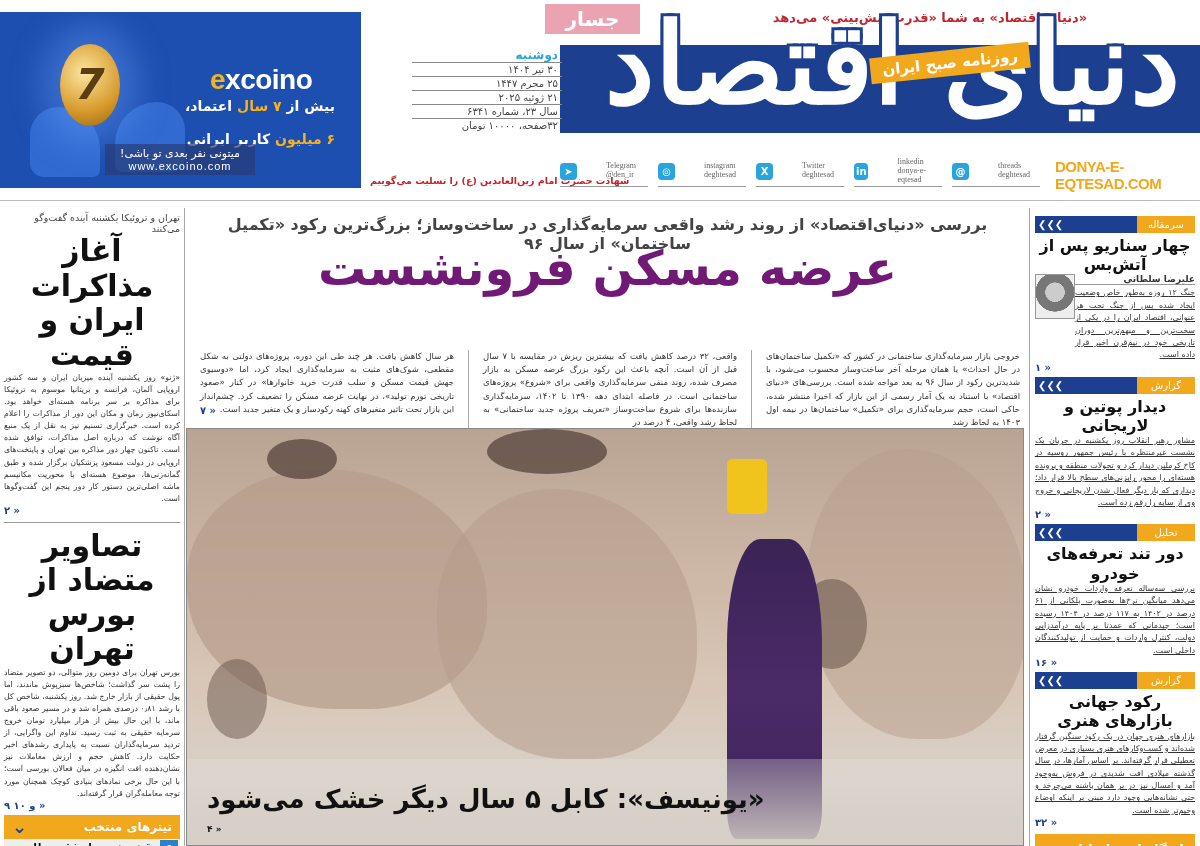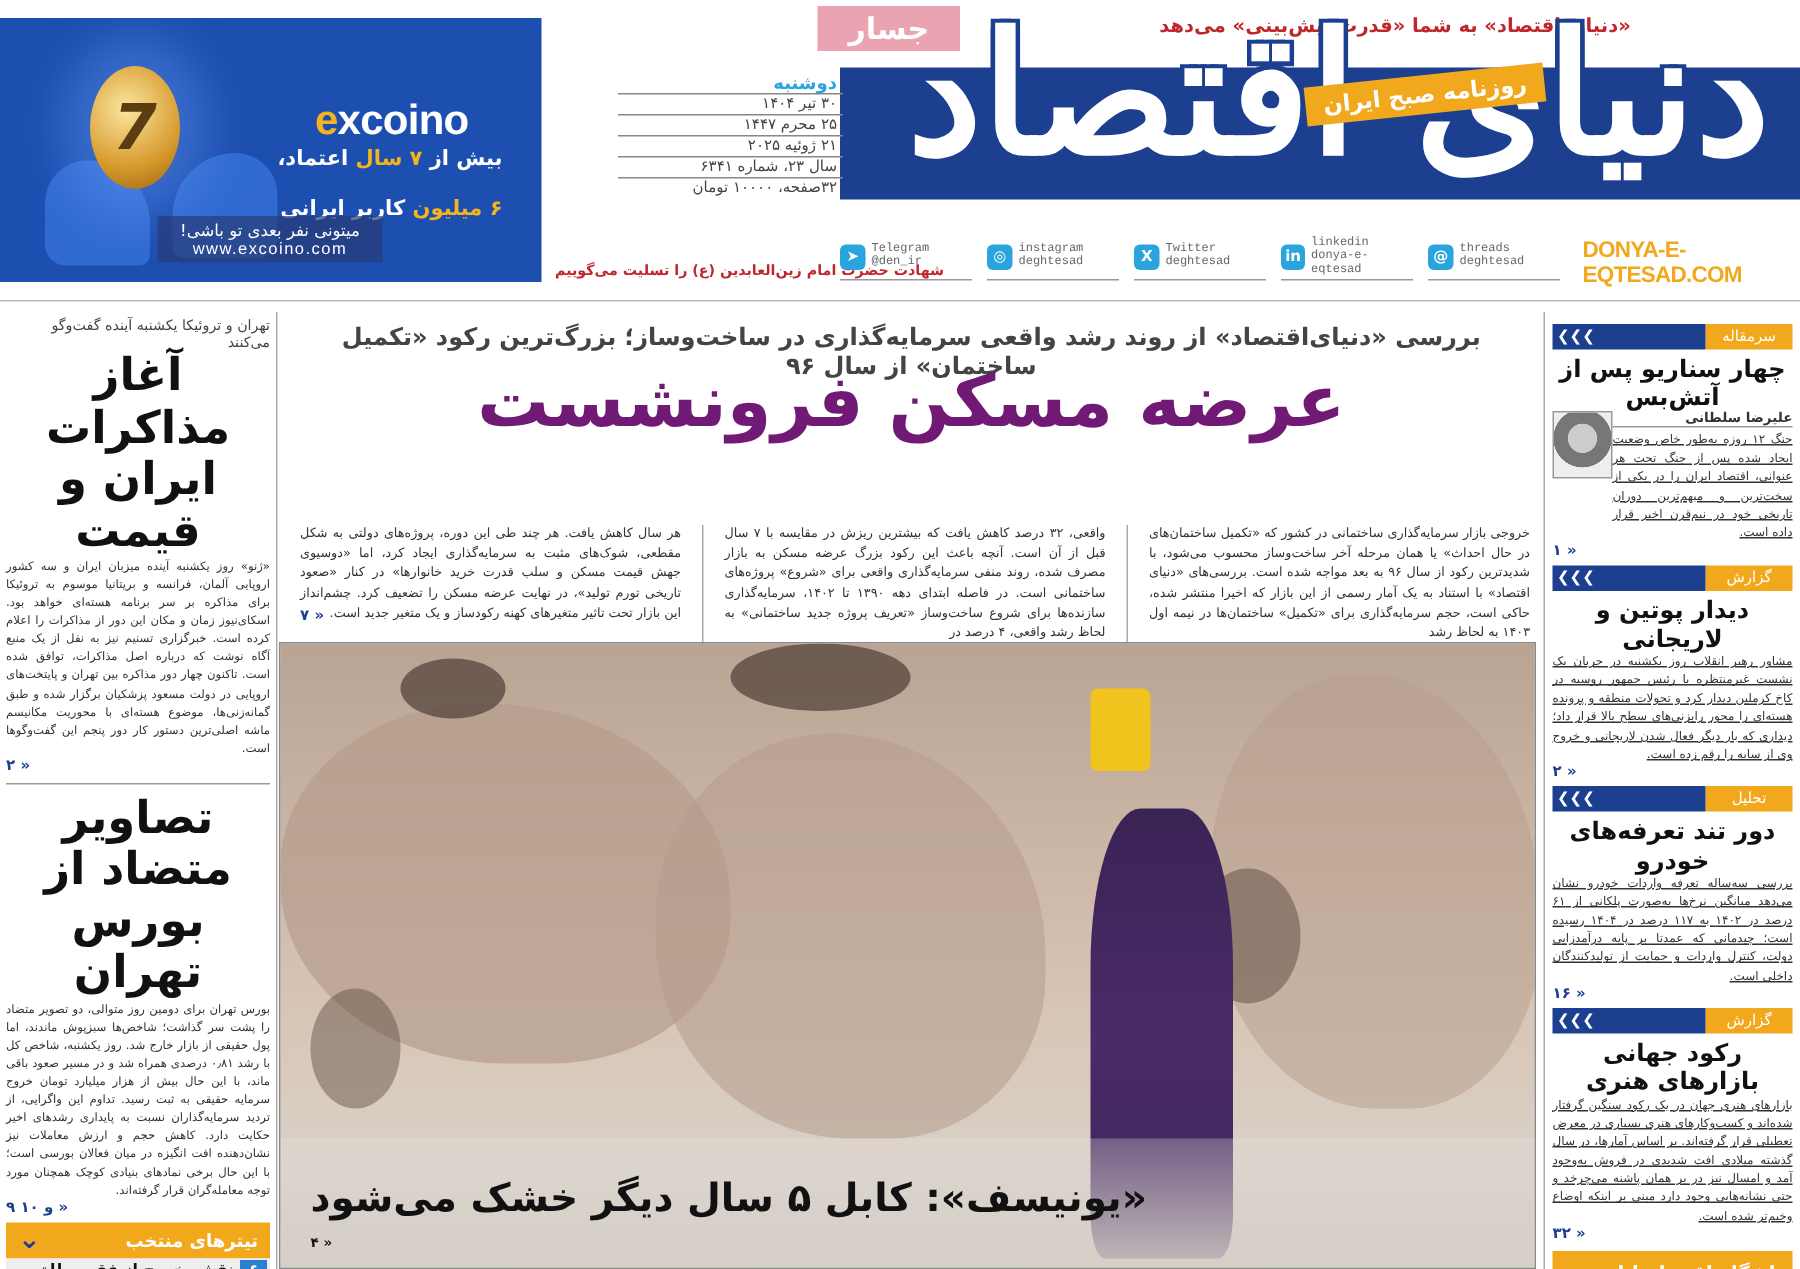--- a/index.html
+++ b/index.html
@@ -9,21 +9,21 @@
   .masthead-band { left: 560px; top: 45px; width: 640px; height: 88px; background: #1c3f8f; }
   .logo-text { right: 20px; top: 8px; font-family: "DejaVu Serif", serif; font-weight: bold; font-size: 112px; color: #ffffff; direction: rtl; line-height: 1; letter-spacing: -4px;
     text-shadow: 0 0 0 #1c3f8f, 3px 3px 0 #1c3f8f, -3px -3px 0 #1c3f8f, 3px -3px 0 #1c3f8f, -3px 3px 0 #1c3f8f; }
   .slogan { left: 720px; top: 10px; width: 420px; font-size: 13px; font-weight: bold; color: #c0262d; direction: rtl; text-align: center; }
   .tagline-badge { left: 870px; top: 50px; background: #f2a81d; color: #fff; font-weight: bold; font-size: 15px; padding: 4px 12px; transform: rotate(-6deg); direction: rtl; }
   .jesar-badge { left: 545px; top: 4px; width: 95px; height: 30px; background: #e9a3b1; color: #fff; font-weight: bold; font-size: 20px; text-align: center; line-height: 30px; direction: rtl; }
   .website { left: 1055px; top: 158px; font-family: "Liberation Sans", sans-serif; font-weight: bold; font-size: 15px; color: #f2a81d; letter-spacing: -0.5px; }
   .socials { left: 560px; top: 158px; display: flex; gap: 10px; direction: ltr; }
   .social { display: flex; align-items: center; gap: 4px; width: 88px; border-bottom: 1px solid #999; padding-bottom: 2px; }
   .social .ico { width: 17px; height: 17px; border-radius: 4px; background: #2aa4dc; color: #fff; font-size: 10px; display: flex; align-items: center; justify-content: center; font-weight: bold; }
-  .social .txt { font-family: Liberation Mono, monospace; font-size: 8px; color: #666; line-height: 1.1; }
+  .social .txt { font-family: Liberation Serif, serif; font-size: 8px; color: #666; line-height: 1.1; margin-left: 25px; }
   .date-box { left: 412px; top: 48px; width: 150px; direction: rtl; }
   .date-day { font-size: 12px; color: #2aa4dc; font-weight: bold; padding-right: 4px; }
   .date-line { font-size: 10px; color: #444; border-top: 1px solid #888; padding: 1px 4px; text-align: right; }
   .condolence { left: 370px; top: 175px; font-size: 9.5px; font-weight: bold; color: #c0262d; direction: rtl; }
   
   .ad { left: 0; top: 12px; width: 361px; height: 176px; background: #1d4fb0; overflow: hidden; }
   .ad-coin { left: 60px; top: 32px; width: 60px; height: 82px; border-radius: 50%; background: radial-gradient(circle at 40% 35%, #fbe6a0, #d79a2c 60%, #9a6510); font-size: 42px; font-weight: bold; color: #5a3e12; text-align: center; line-height: 82px; font-style: italic; box-shadow: 0 0 30px 20px rgba(110,160,255,0.35); }
   .ad-hand { width: 70px; height: 70px; border-radius: 40% 60% 10% 20%; background: #3b78e0; opacity: 0.7; }
   .ad-brand { left: 210px; top: 52px; font-family: "Liberation Sans", sans-serif; font-size: 28px; font-weight: bold; color: #fff; letter-spacing: -0.5px; }
   .ad-brand .e { color: #f5b31f; }

